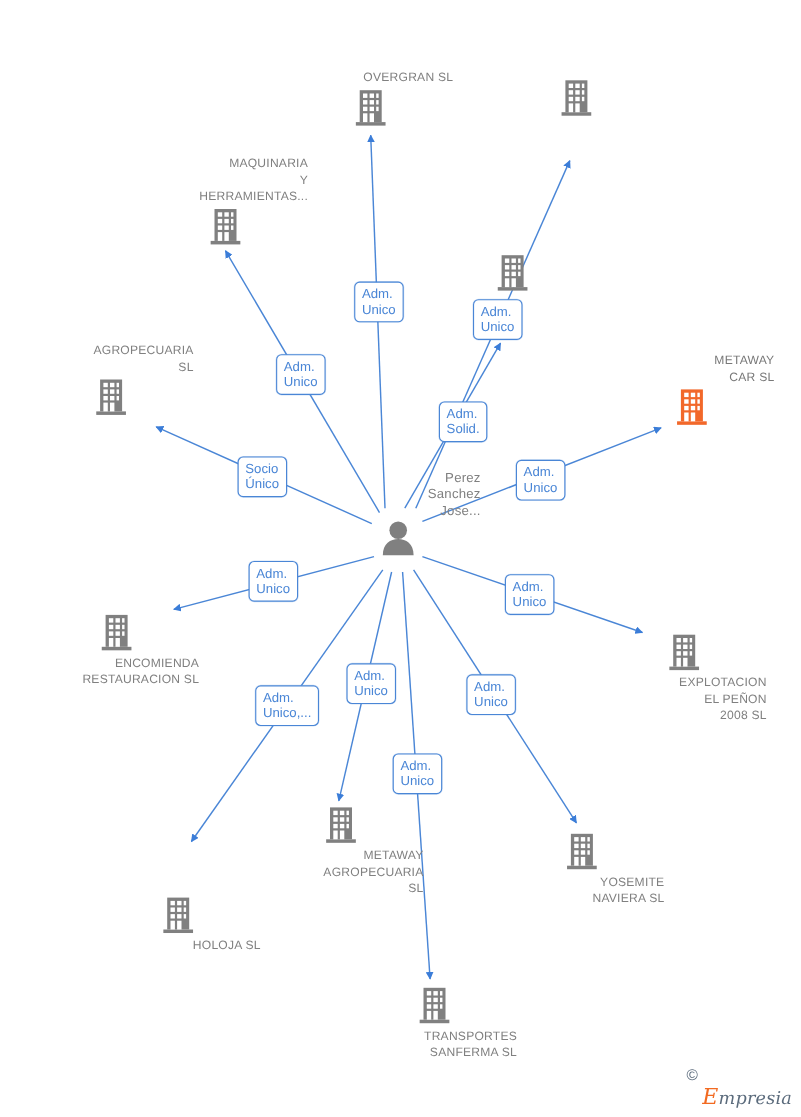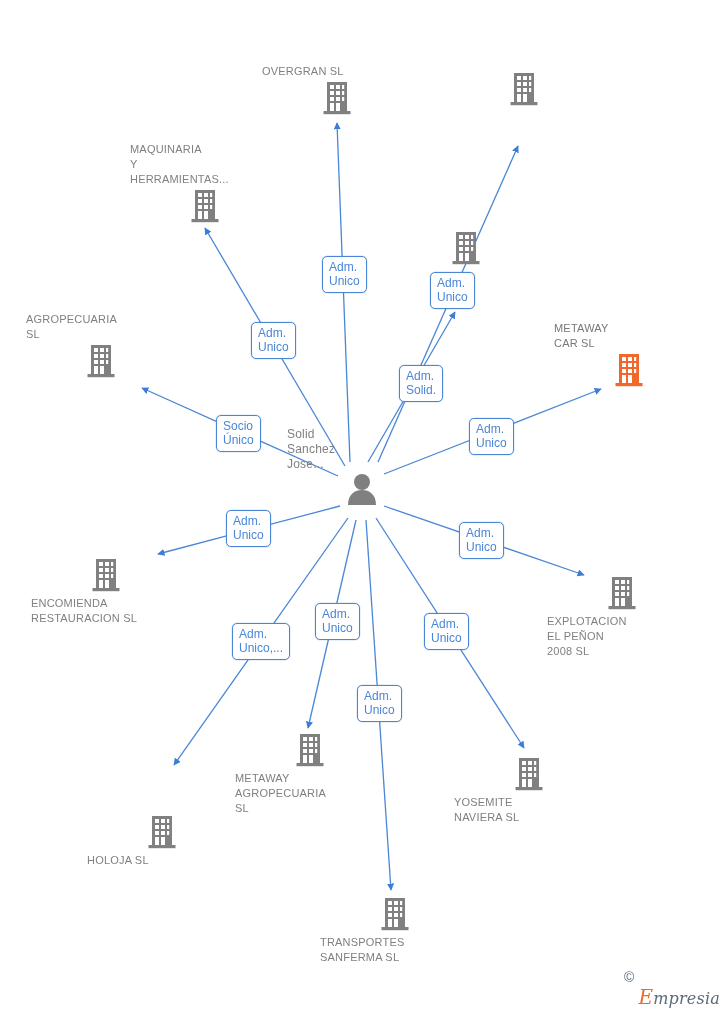--- a/index.html
+++ b/index.html
@@ -22,21 +22,21 @@
     left: 0;
     top: 0;
     width: 728px;
     height: 1015px;
     pointer-events: none;
   }
   .node {
     position: absolute;
     width: 150px;
     margin-left: -75px;
-    text-align: left;
+    text-align: right;
   }
   .node-label {
     font-size: 11px;
     line-height: 15px;
     color: #808080;
     letter-spacing: 0.2px;
     white-space: pre-line;
   }
   .node-label.focal {
     color: #787878;
@@ -384,21 +384,21 @@
               <rect x="20" y="17" width="2.2" height="4"></rect>
               <rect x="8" y="23" width="4" height="8"></rect>
               <rect x="14" y="23" width="4" height="8"></rect>
             </g>
           </svg>
         </div>
         <div class="node-label">TRANSPORTES
 SANFERMA  SL</div>
       </div>
       <div class="node label-above" style="left: 362px; top: 427px;">
-        <div class="node-label" style="font-size: 12px;">Solid
+        <div class="node-label" style="font-size: 12px;">Perez
 Sanchez
 Jose...</div>
         <div class="node-icon">
           <svg width="34" height="32" viewBox="0 0 34 32" aria-hidden="true">
             <circle cx="17" cy="9" r="8" fill="#808080"></circle>
             <path d="M3 32 C3 21 10 17 17 17 C24 17 31 21 31 32 Z" fill="#808080"></path>
           </svg>
         </div>
       </div>
     </div>

